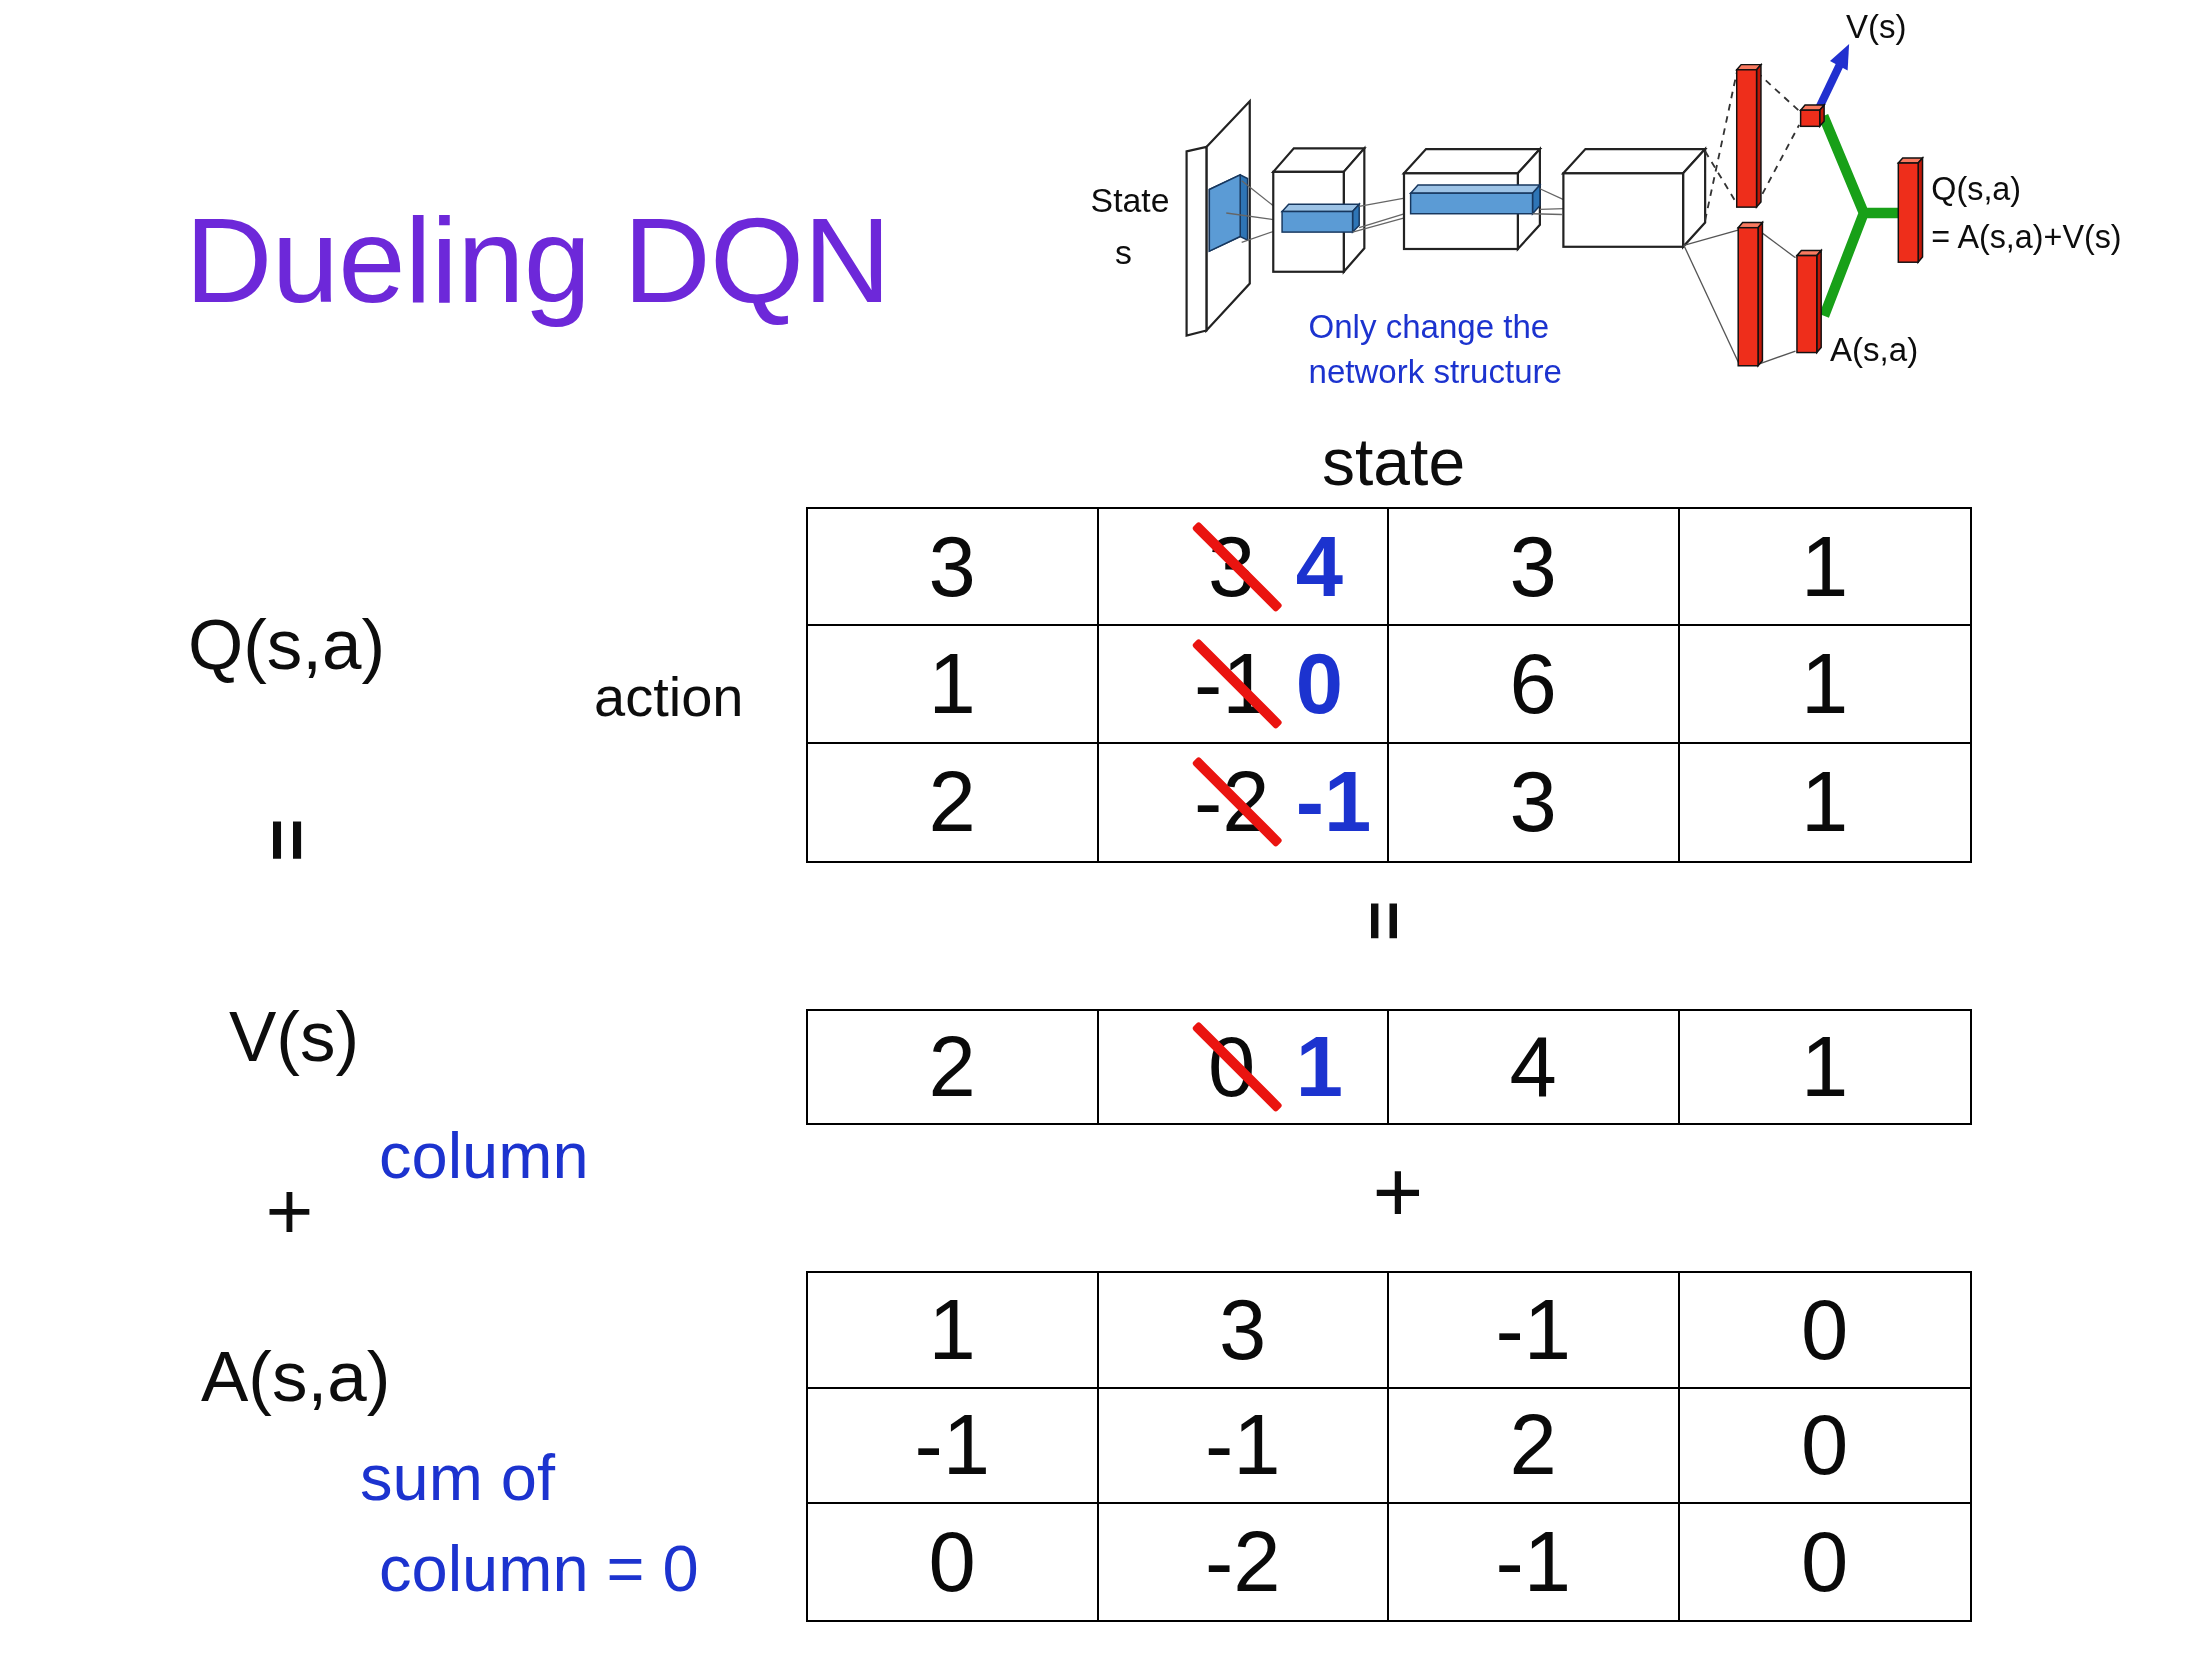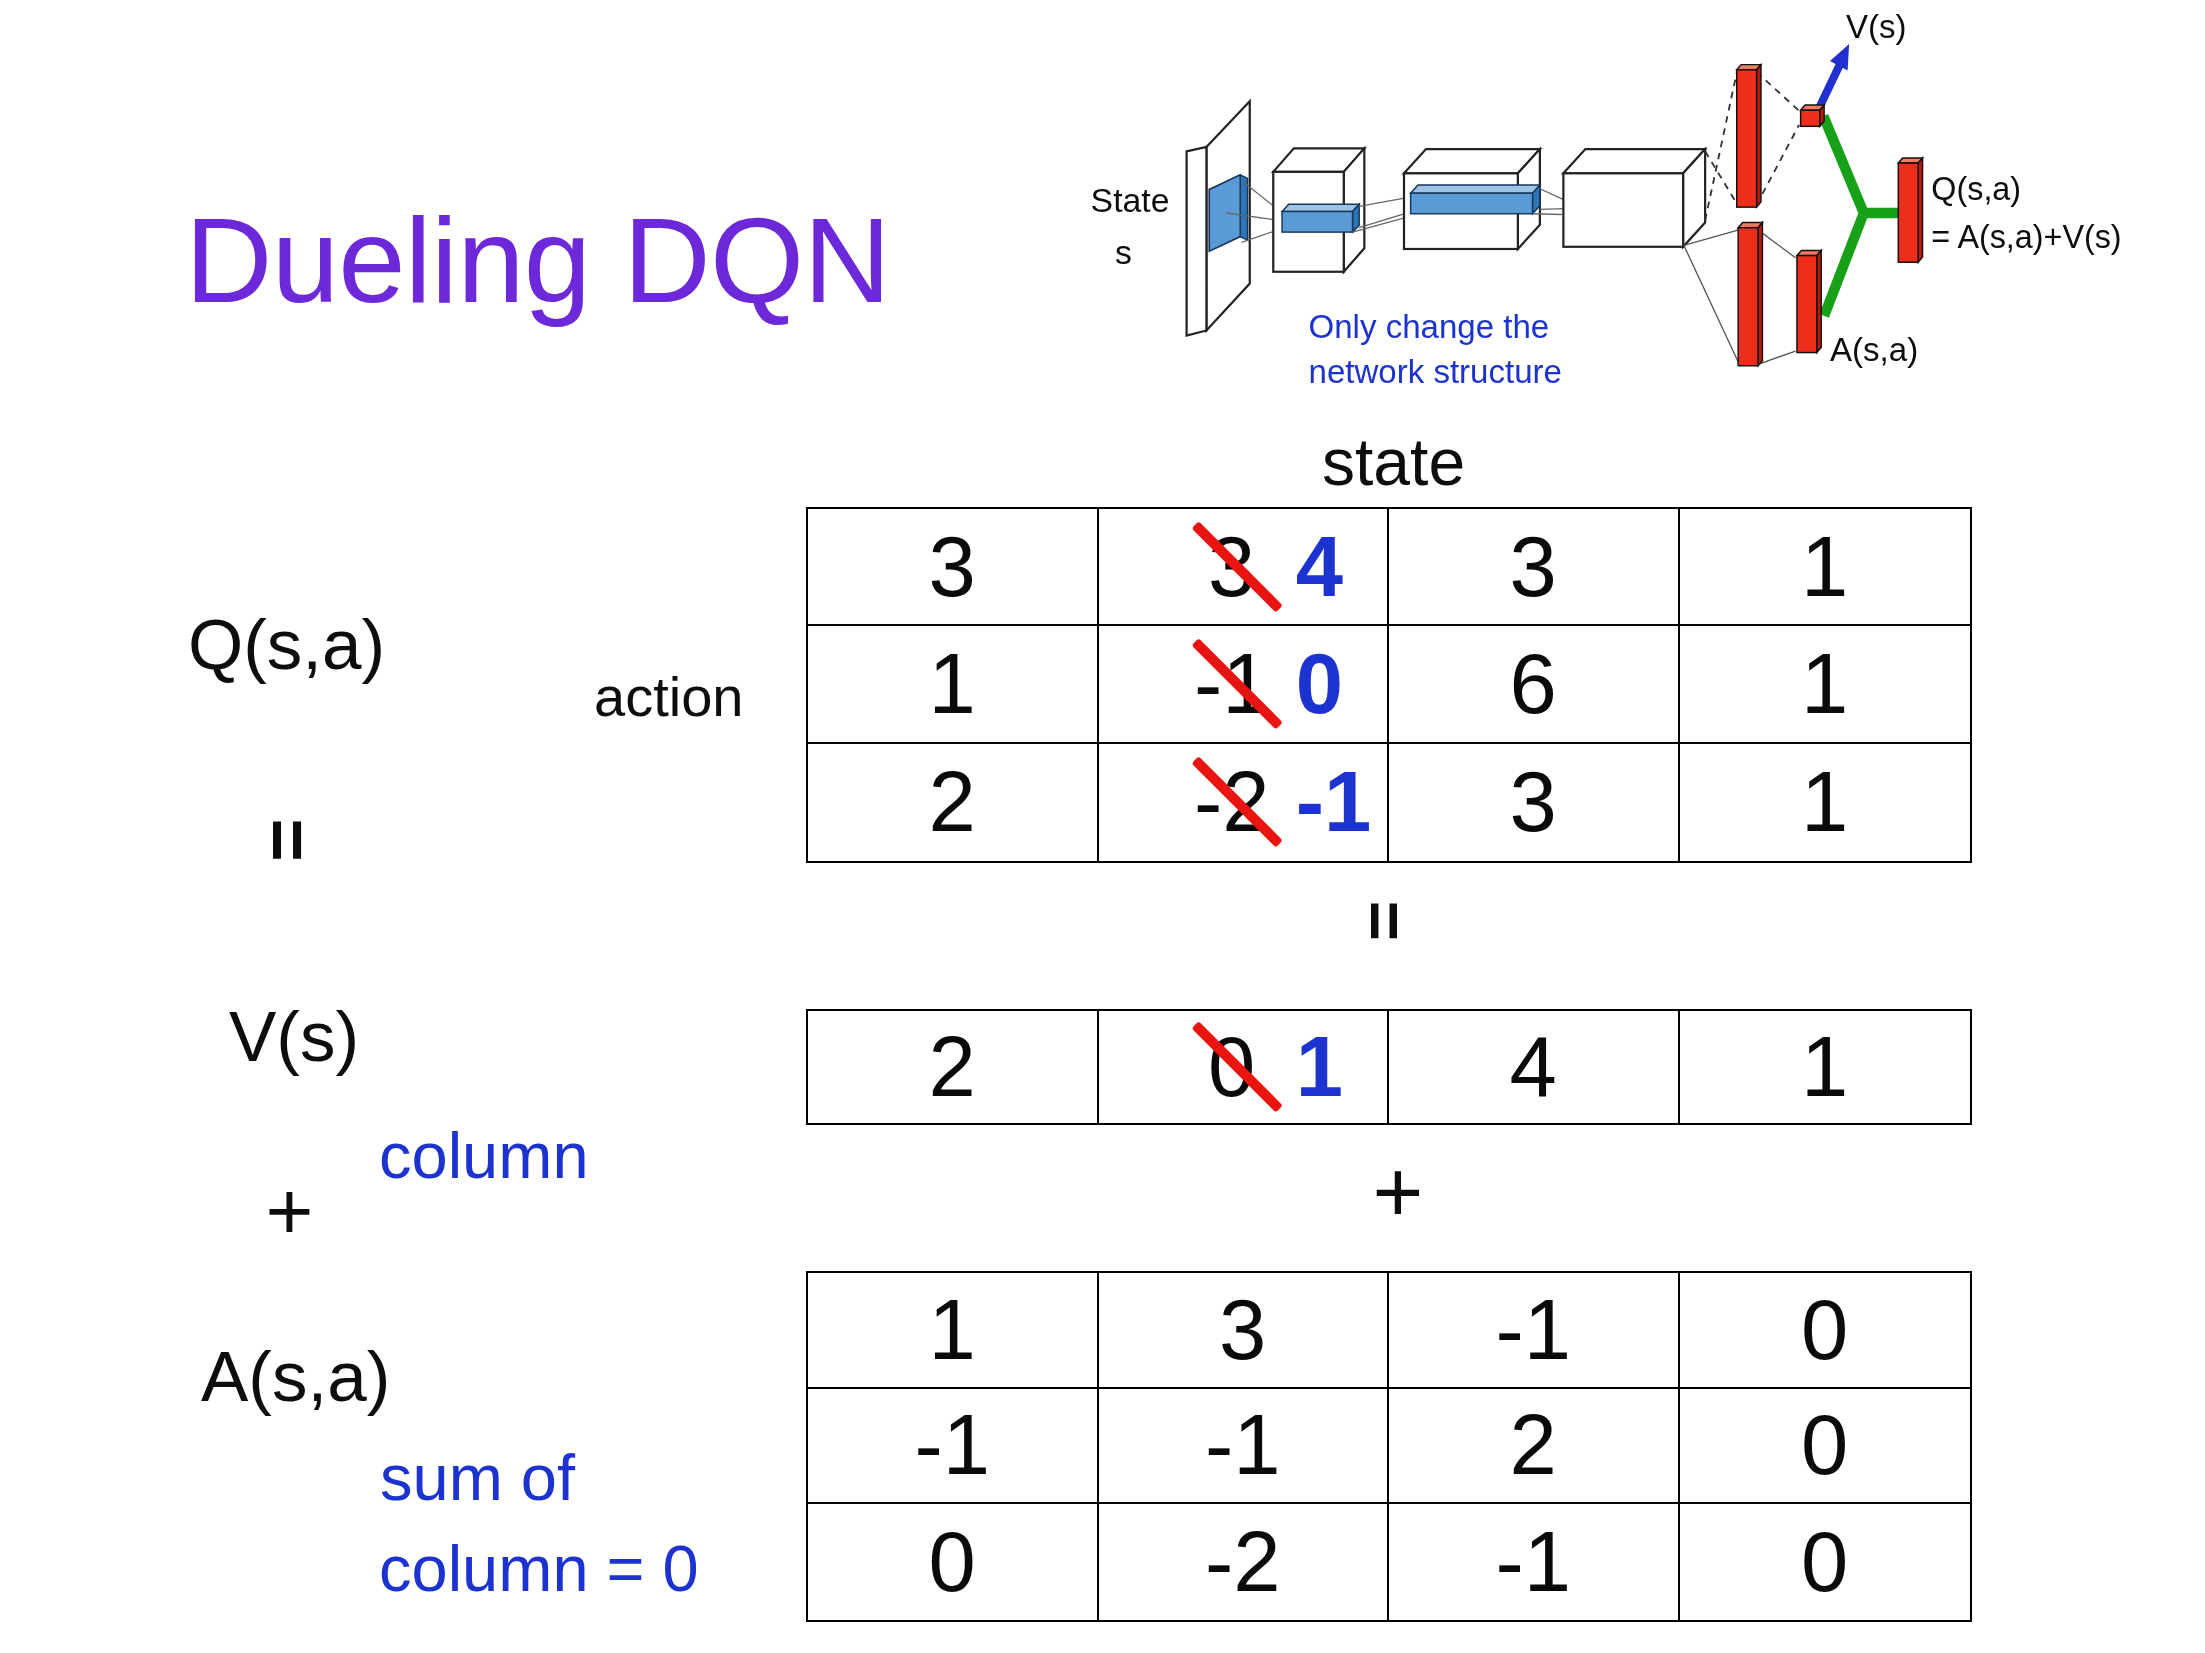--- a/index.html
+++ b/index.html
@@ -162,21 +162,21 @@
     <text x="1780" y="522" font-size="45" style="fill:var(--ink_blue)">network structure</text>
   </svg>
 
   <div class="lbl" style="left:188px;top:609px;font-size:71px;">Q(s,a)</div>
   <div class="lbl" style="left:594px;top:641px;font-size:56px;margin-top:28px;">action</div>
   <div class="veq" style="left:251px;top:803px;font-size:74px;">=</div>
   <div class="lbl" style="left:229px;top:1001px;font-size:71px;">V(s)</div>
   <div class="lbl blue" style="left:379px;top:1123px;font-size:65px;">column</div>
   <div class="plus" style="left:249px;top:1170px;width:81px;height:81px;font-size:82px;">+</div>
   <div class="lbl" style="left:201px;top:1341px;font-size:71px;">A(s,a)</div>
-  <div class="lbl blue" style="left:380px;top:1445px;font-size:65px;">sum of</div>
+  <div class="lbl blue" style="left:360px;top:1445px;font-size:65px;">sum of</div>
   <div class="lbl blue" style="left:379px;top:1536px;font-size:65px;">column = 0</div>
 
   <div class="lbl" style="left:1322px;top:429px;font-size:66px;">state</div>
 
   <div class="tbl" id="q-table">
     <div class="cell">3</div>
     <div class="cell">
       <span class="old">3</span>
       <span class="slash"></span>
       <span class="new">4</span>

